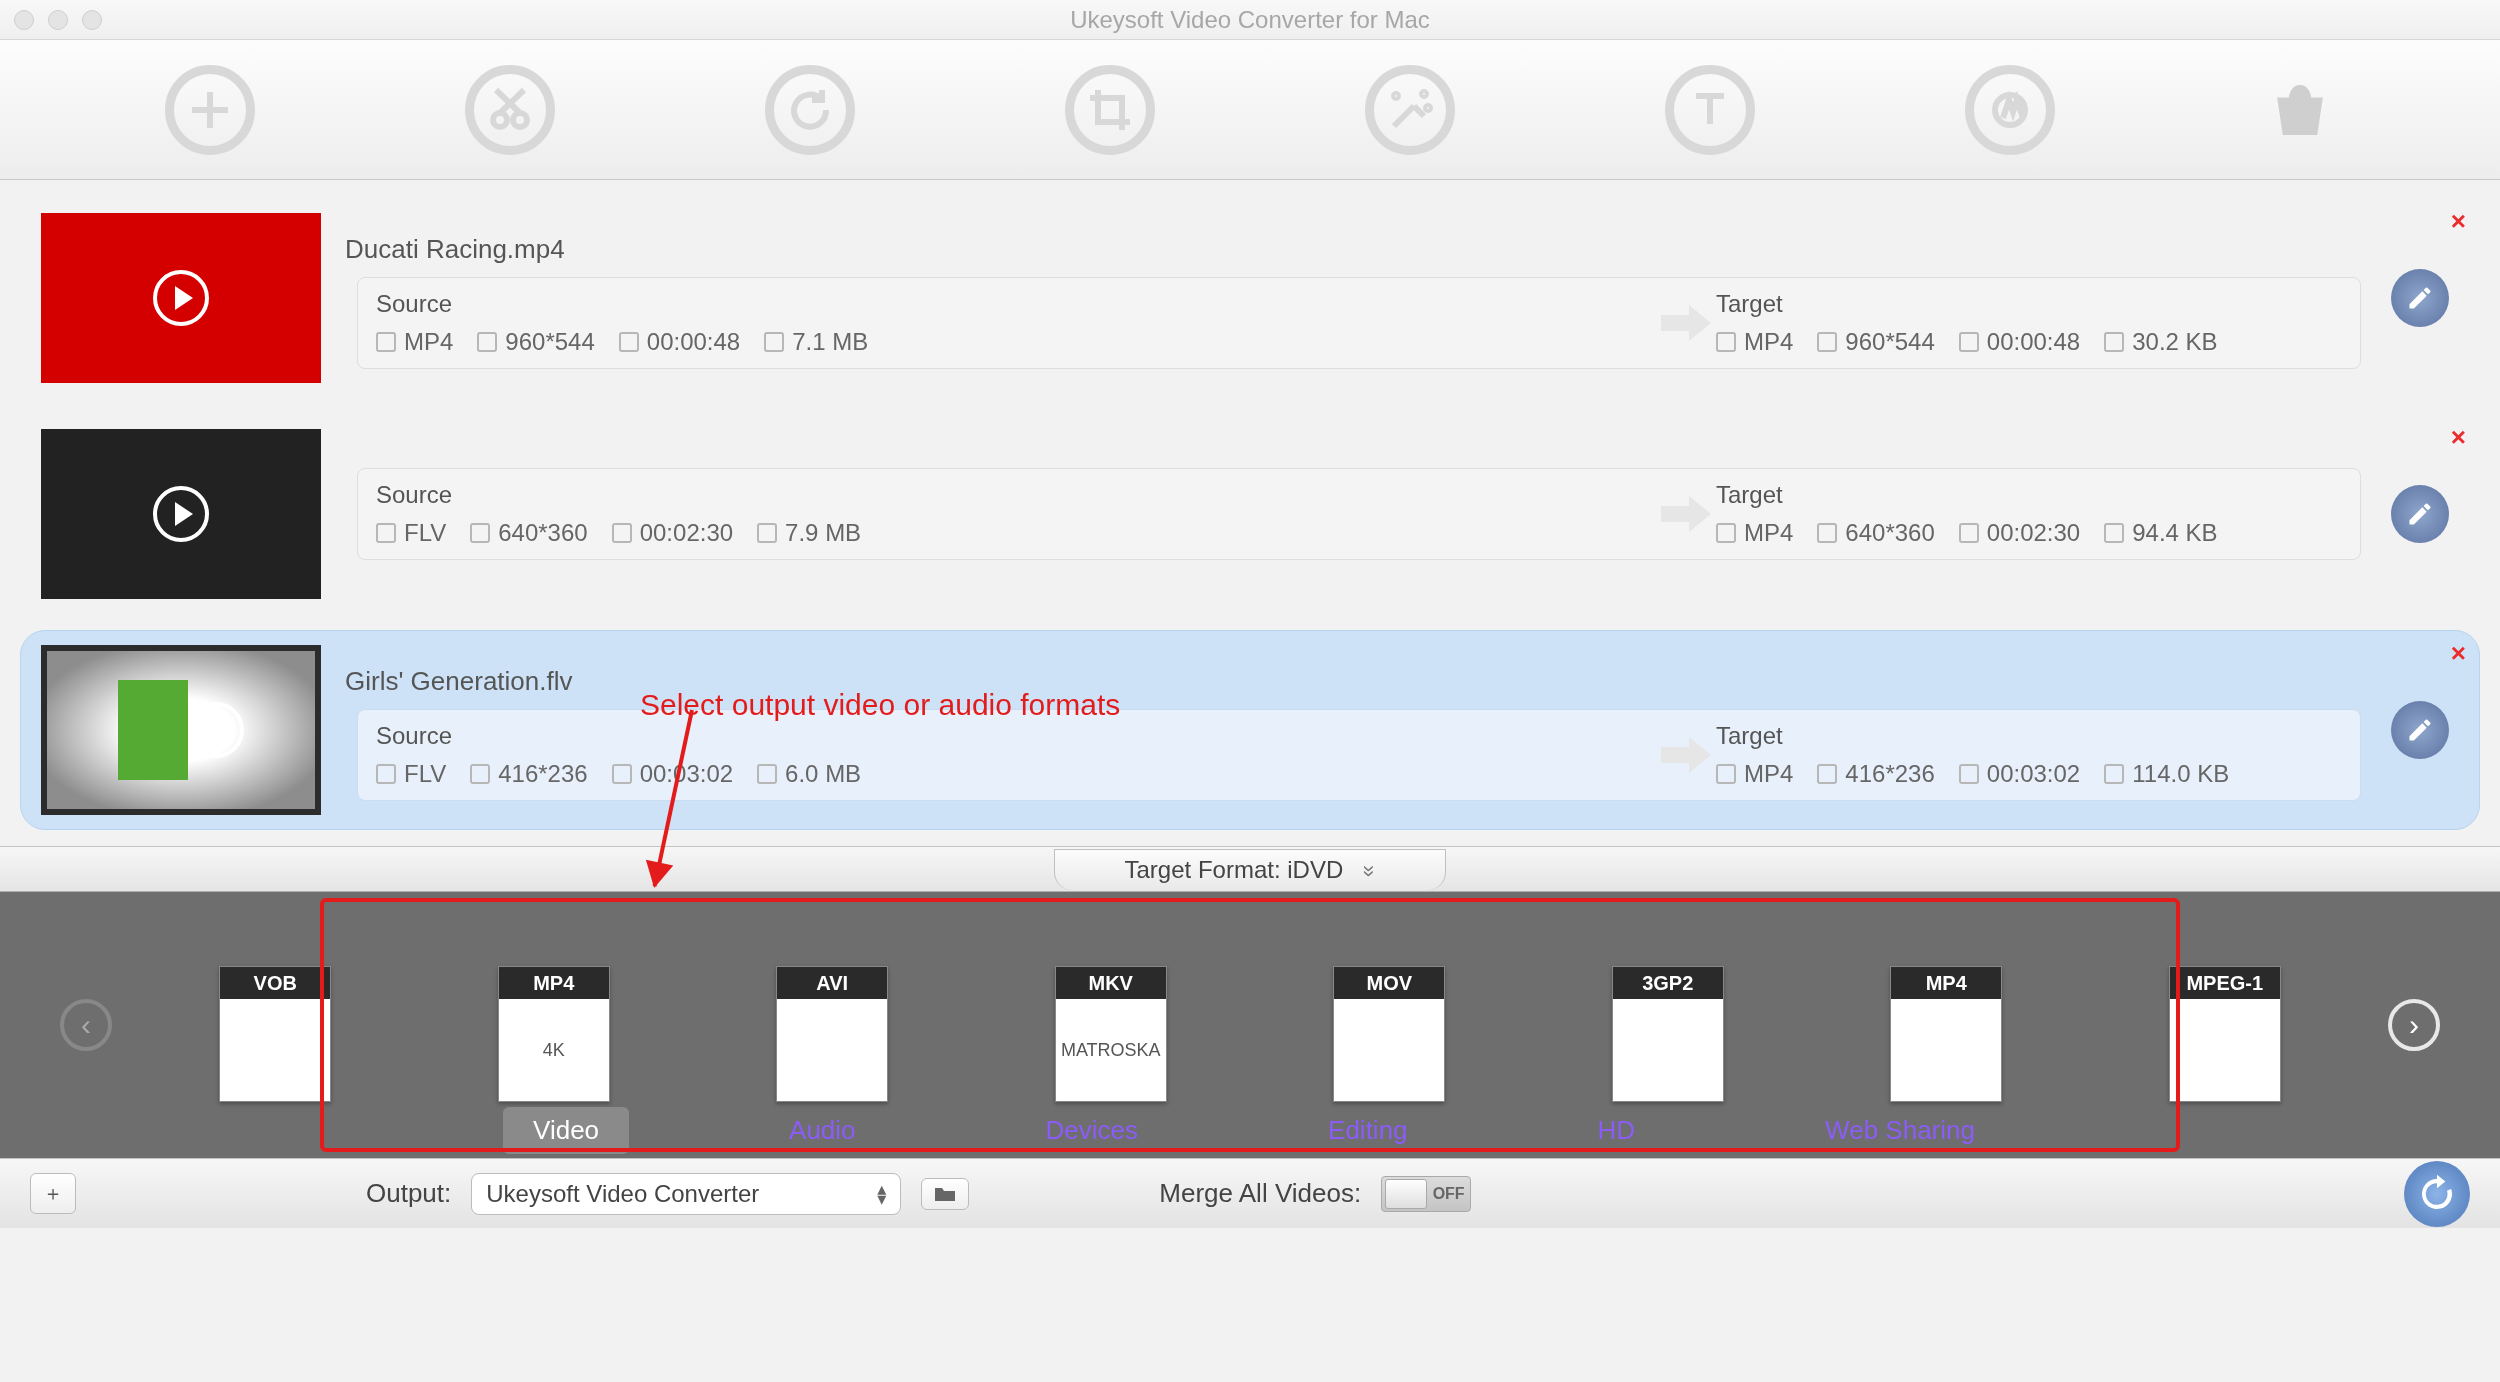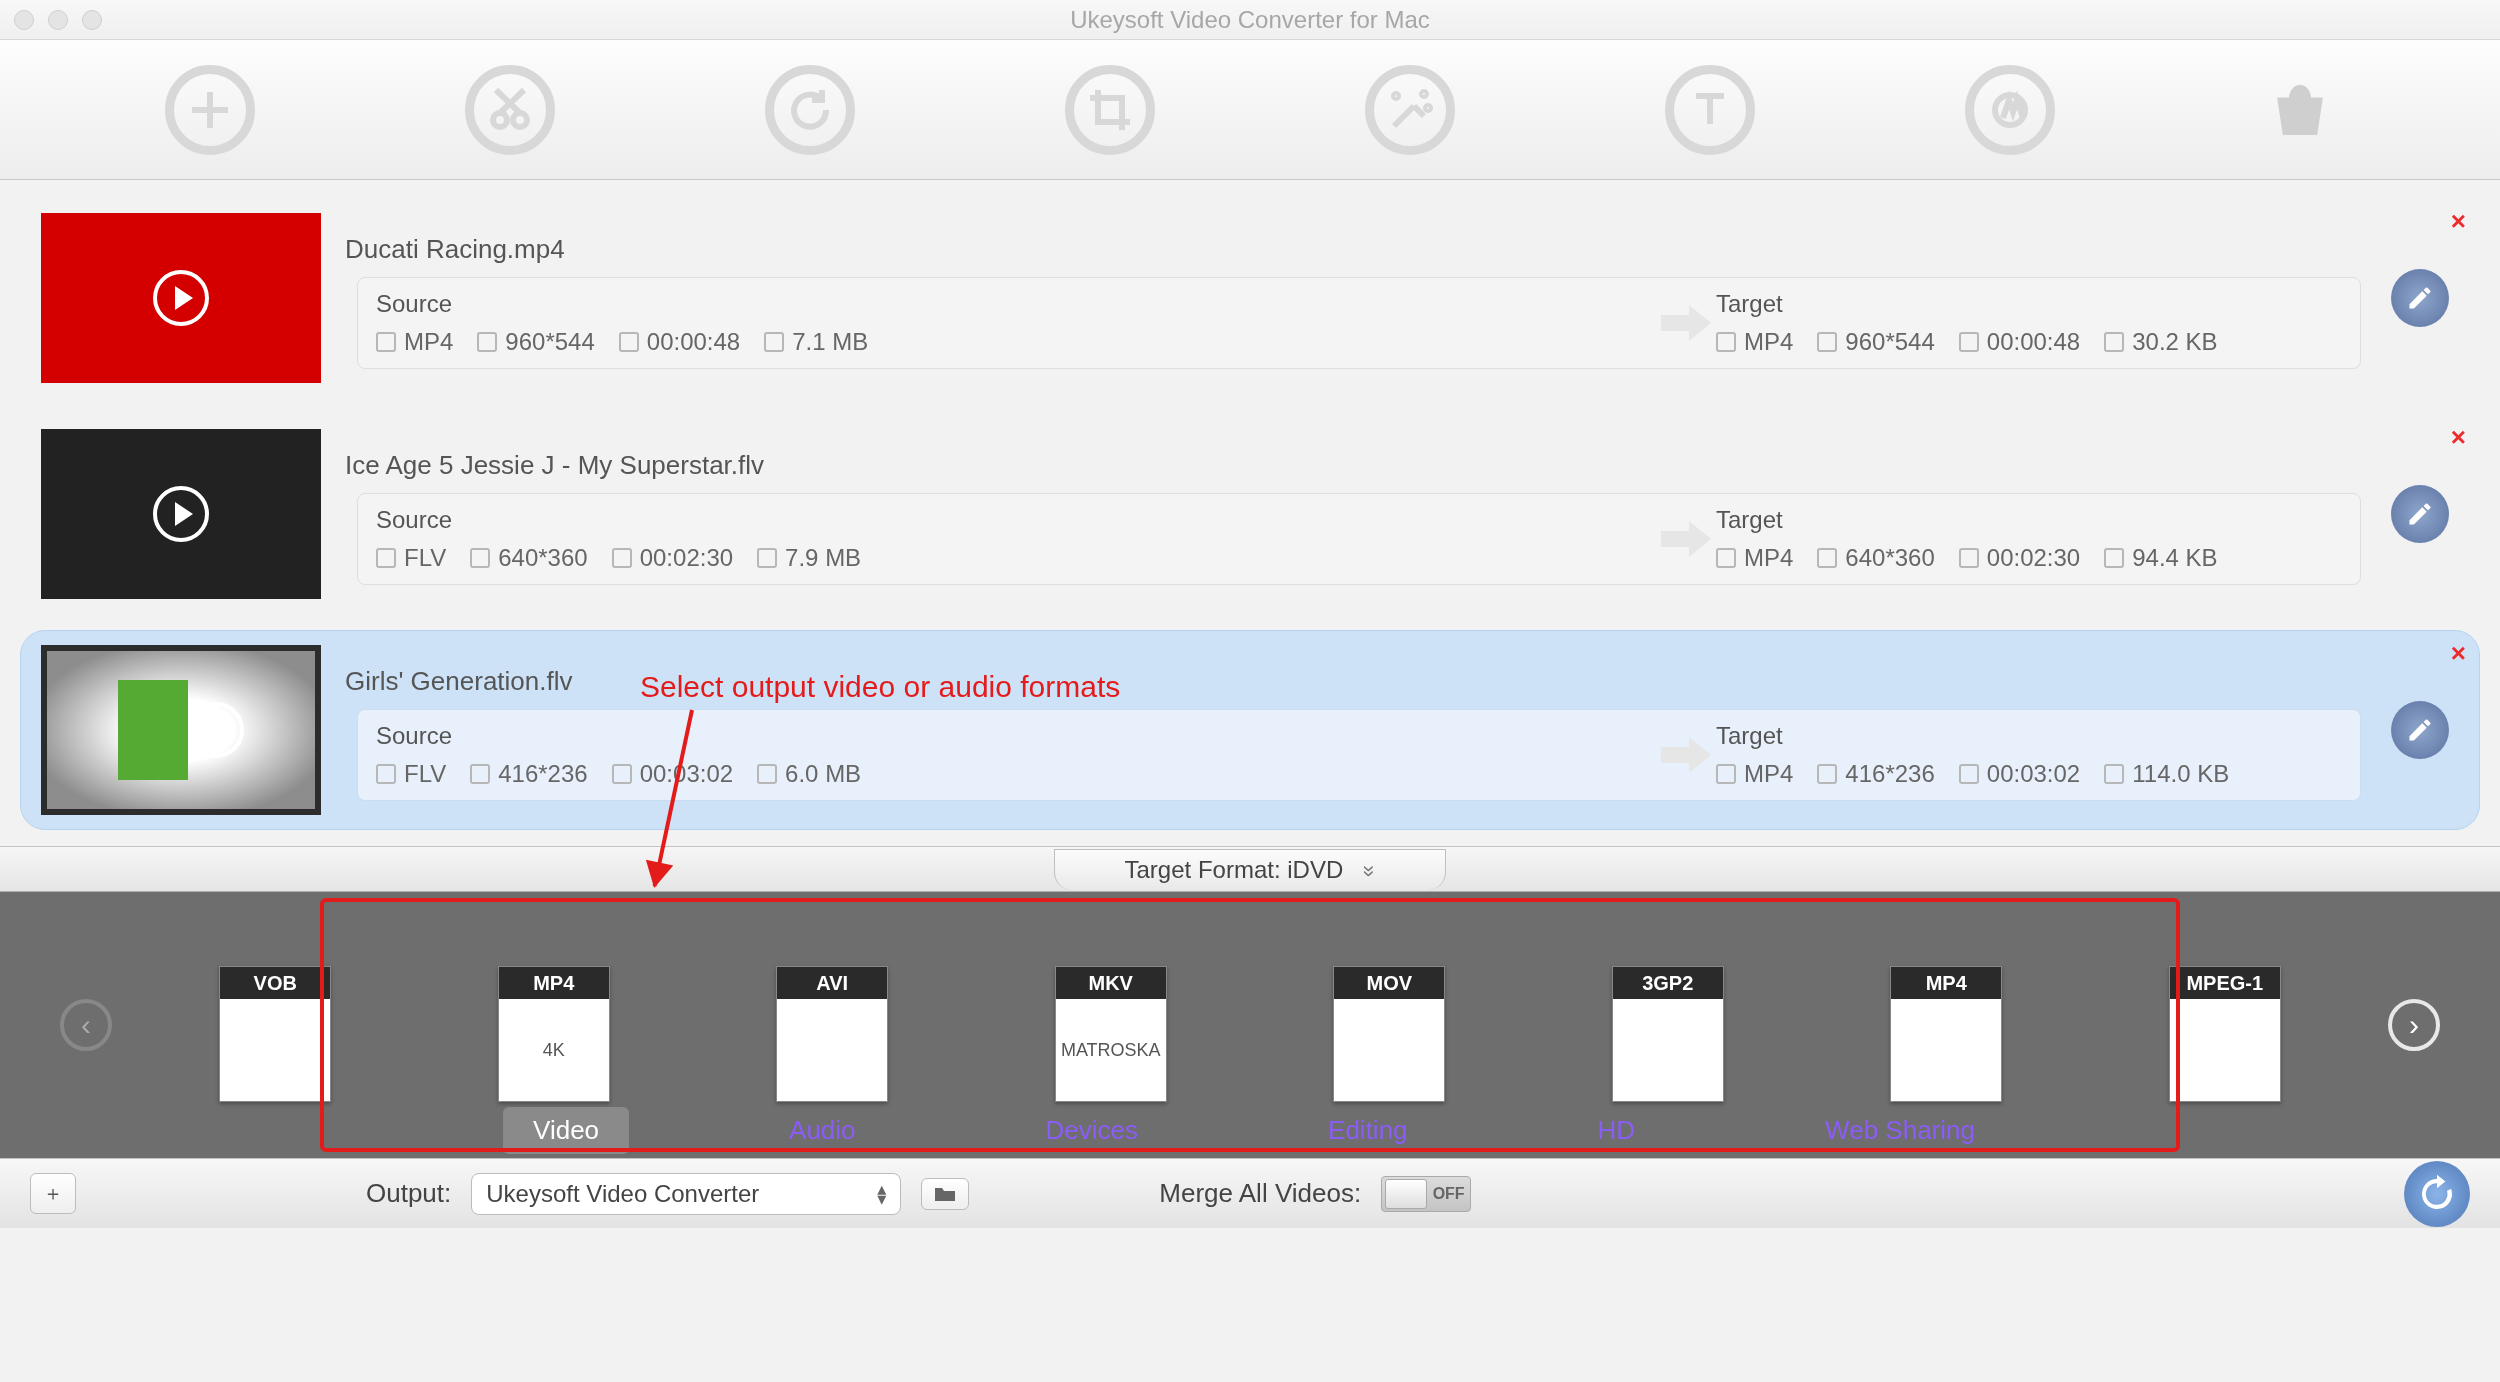--- a/index.html
+++ b/index.html
@@ -177,21 +177,20 @@
       </div>
     </div>
   </div>
   <div class="row-wrap">
     <div class="close-x">×</div>
     <div class="file-row">
       <div class="thumb dark">
             <div class="play-btn"></div>
           </div>
       <div class="file-main">
-        <div class="file-name">Ice Age 5  Jessie J  - My Superstar.flv</div>
         <div class="info-box">
           <div class="info-col src">
             <div class="col-label">Source</div>
             <div class="stat-line">
     <span class="stat"><span class="mini-ico"></span>FLV</span>
     <span class="stat"><span class="mini-ico"></span>640*360</span>
     <span class="stat"><span class="mini-ico"></span>00:02:30</span>
     <span class="stat"><span class="mini-ico"></span>7.9 MB</span>
   </div>
           </div>
@@ -256,21 +255,21 @@
       </div>
       <div class="edit-btn">
         <svg width="28" height="28" viewBox="0 0 24 24" fill="#fff">
               <path d="M3 17.25V21h3.75l11-11-3.75-3.75-11 11zM20.7 7.04a1 1 0 0 0 0-1.41l-2.34-2.34a1 1 0 0 0-1.41 0l-1.83 1.83 3.75 3.75 1.83-1.83z"></path>
             </svg>
       </div>
     </div>
   </div>
     </div>
 
-  <div class="annot-text" style="left:640px; top:490px;">Select output video or audio formats</div>
+  <div class="annot-text" style="left:640px; top:508px;">Select output video or audio formats</div>
   <div class="annot-arrow" style="left:690px; top:530px; height:180px; transform:rotate(12deg);"></div>
 </div>
 
 <div class="target-bar">
   <div class="target-tab">
     <span>Target Format: iDVD</span>
     <span class="chevrons"></span>
   </div>
 </div>
 

